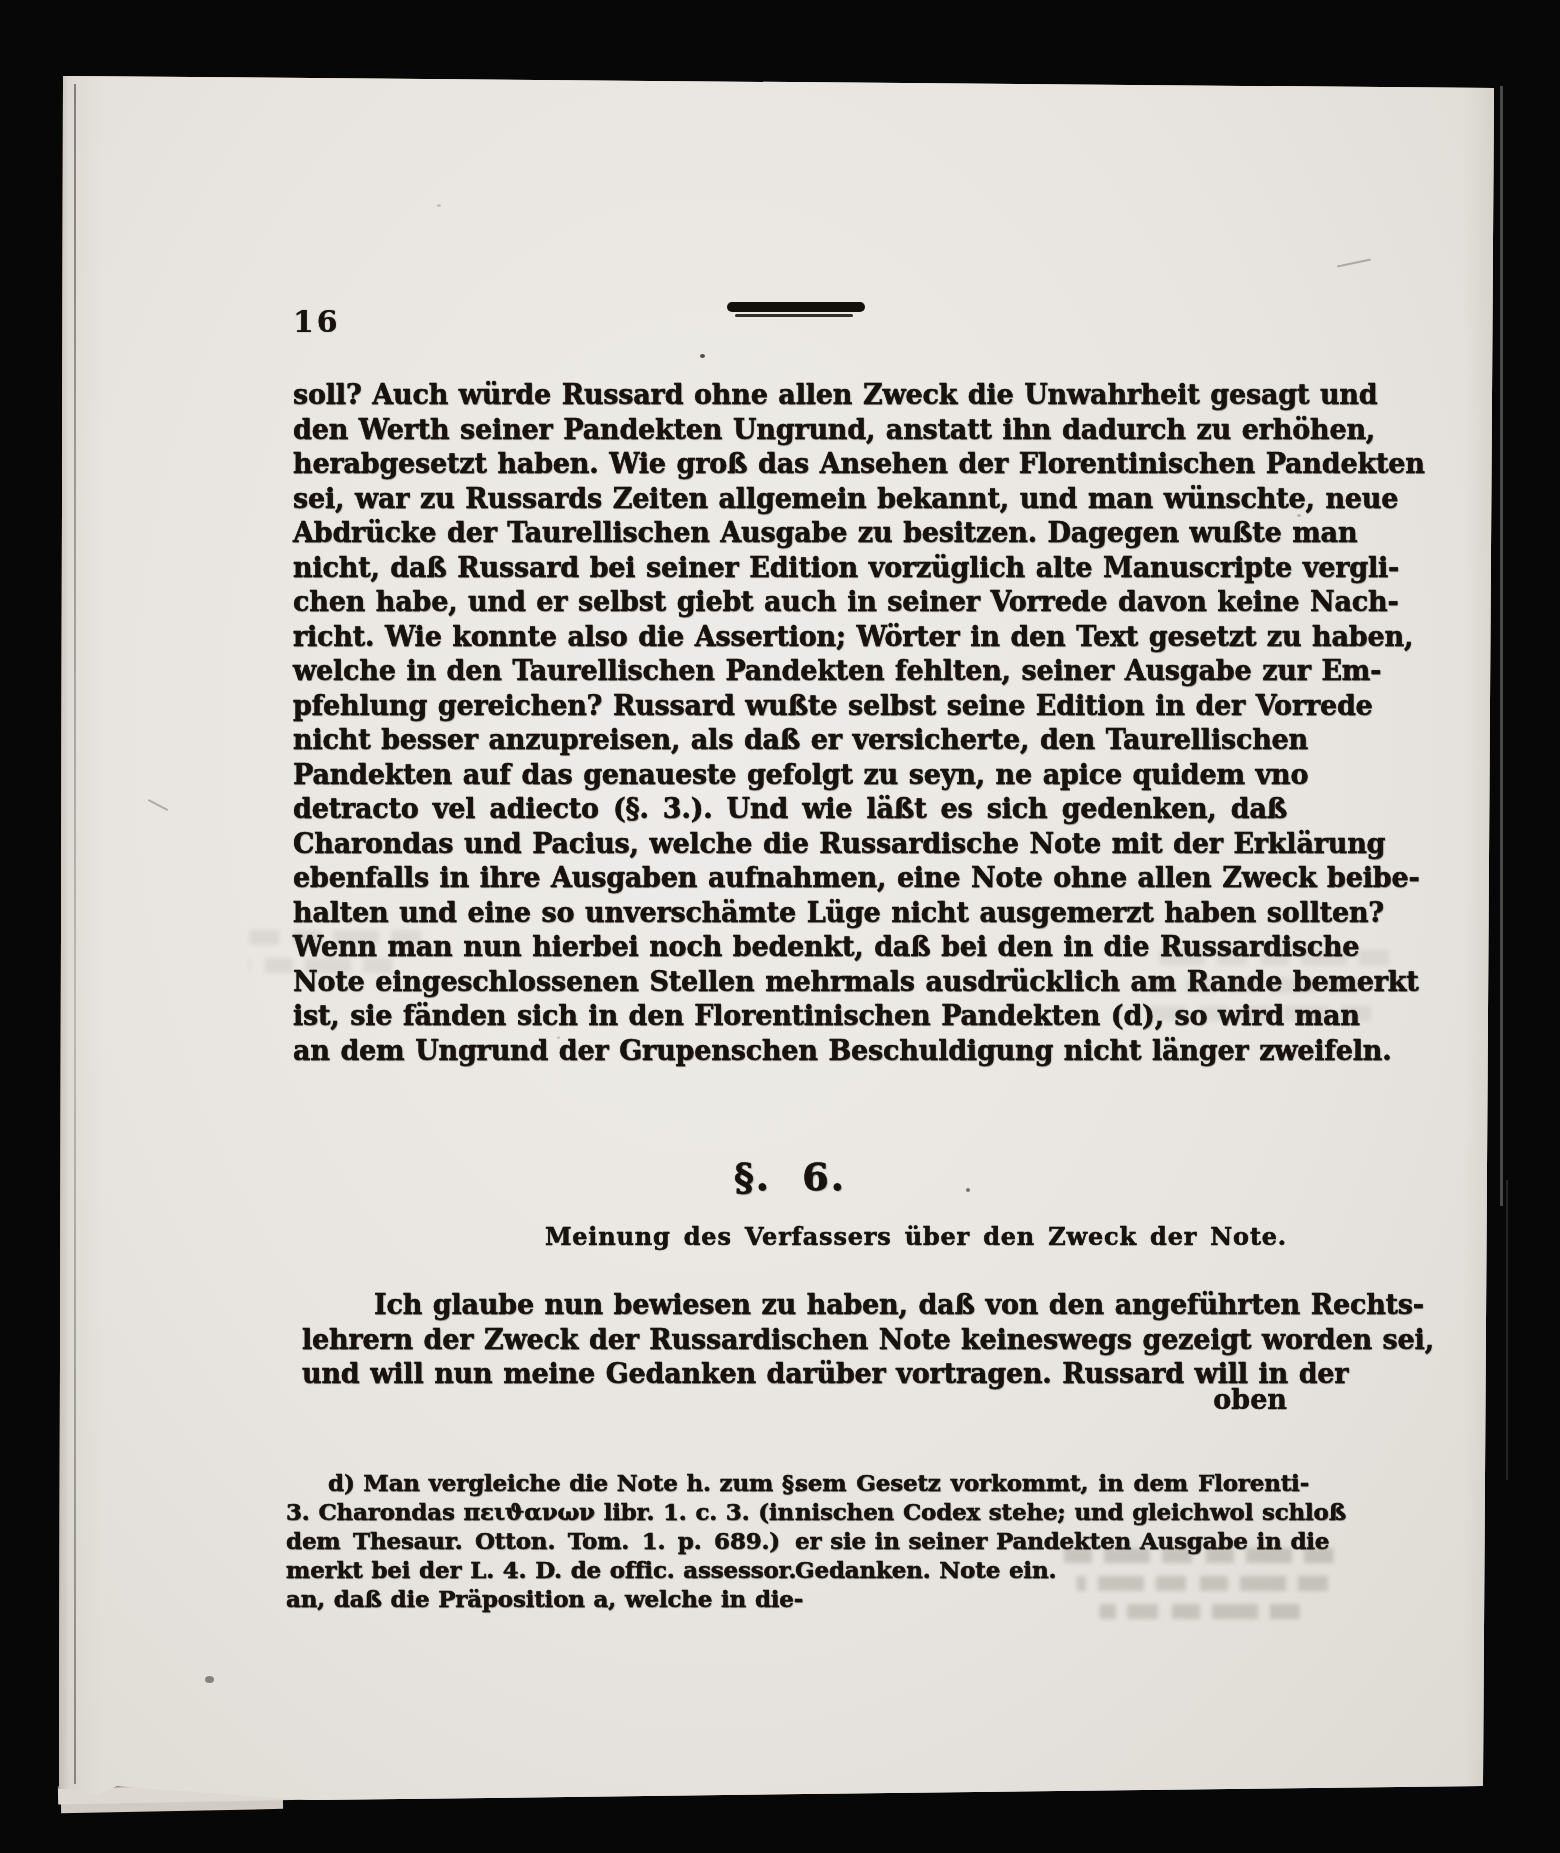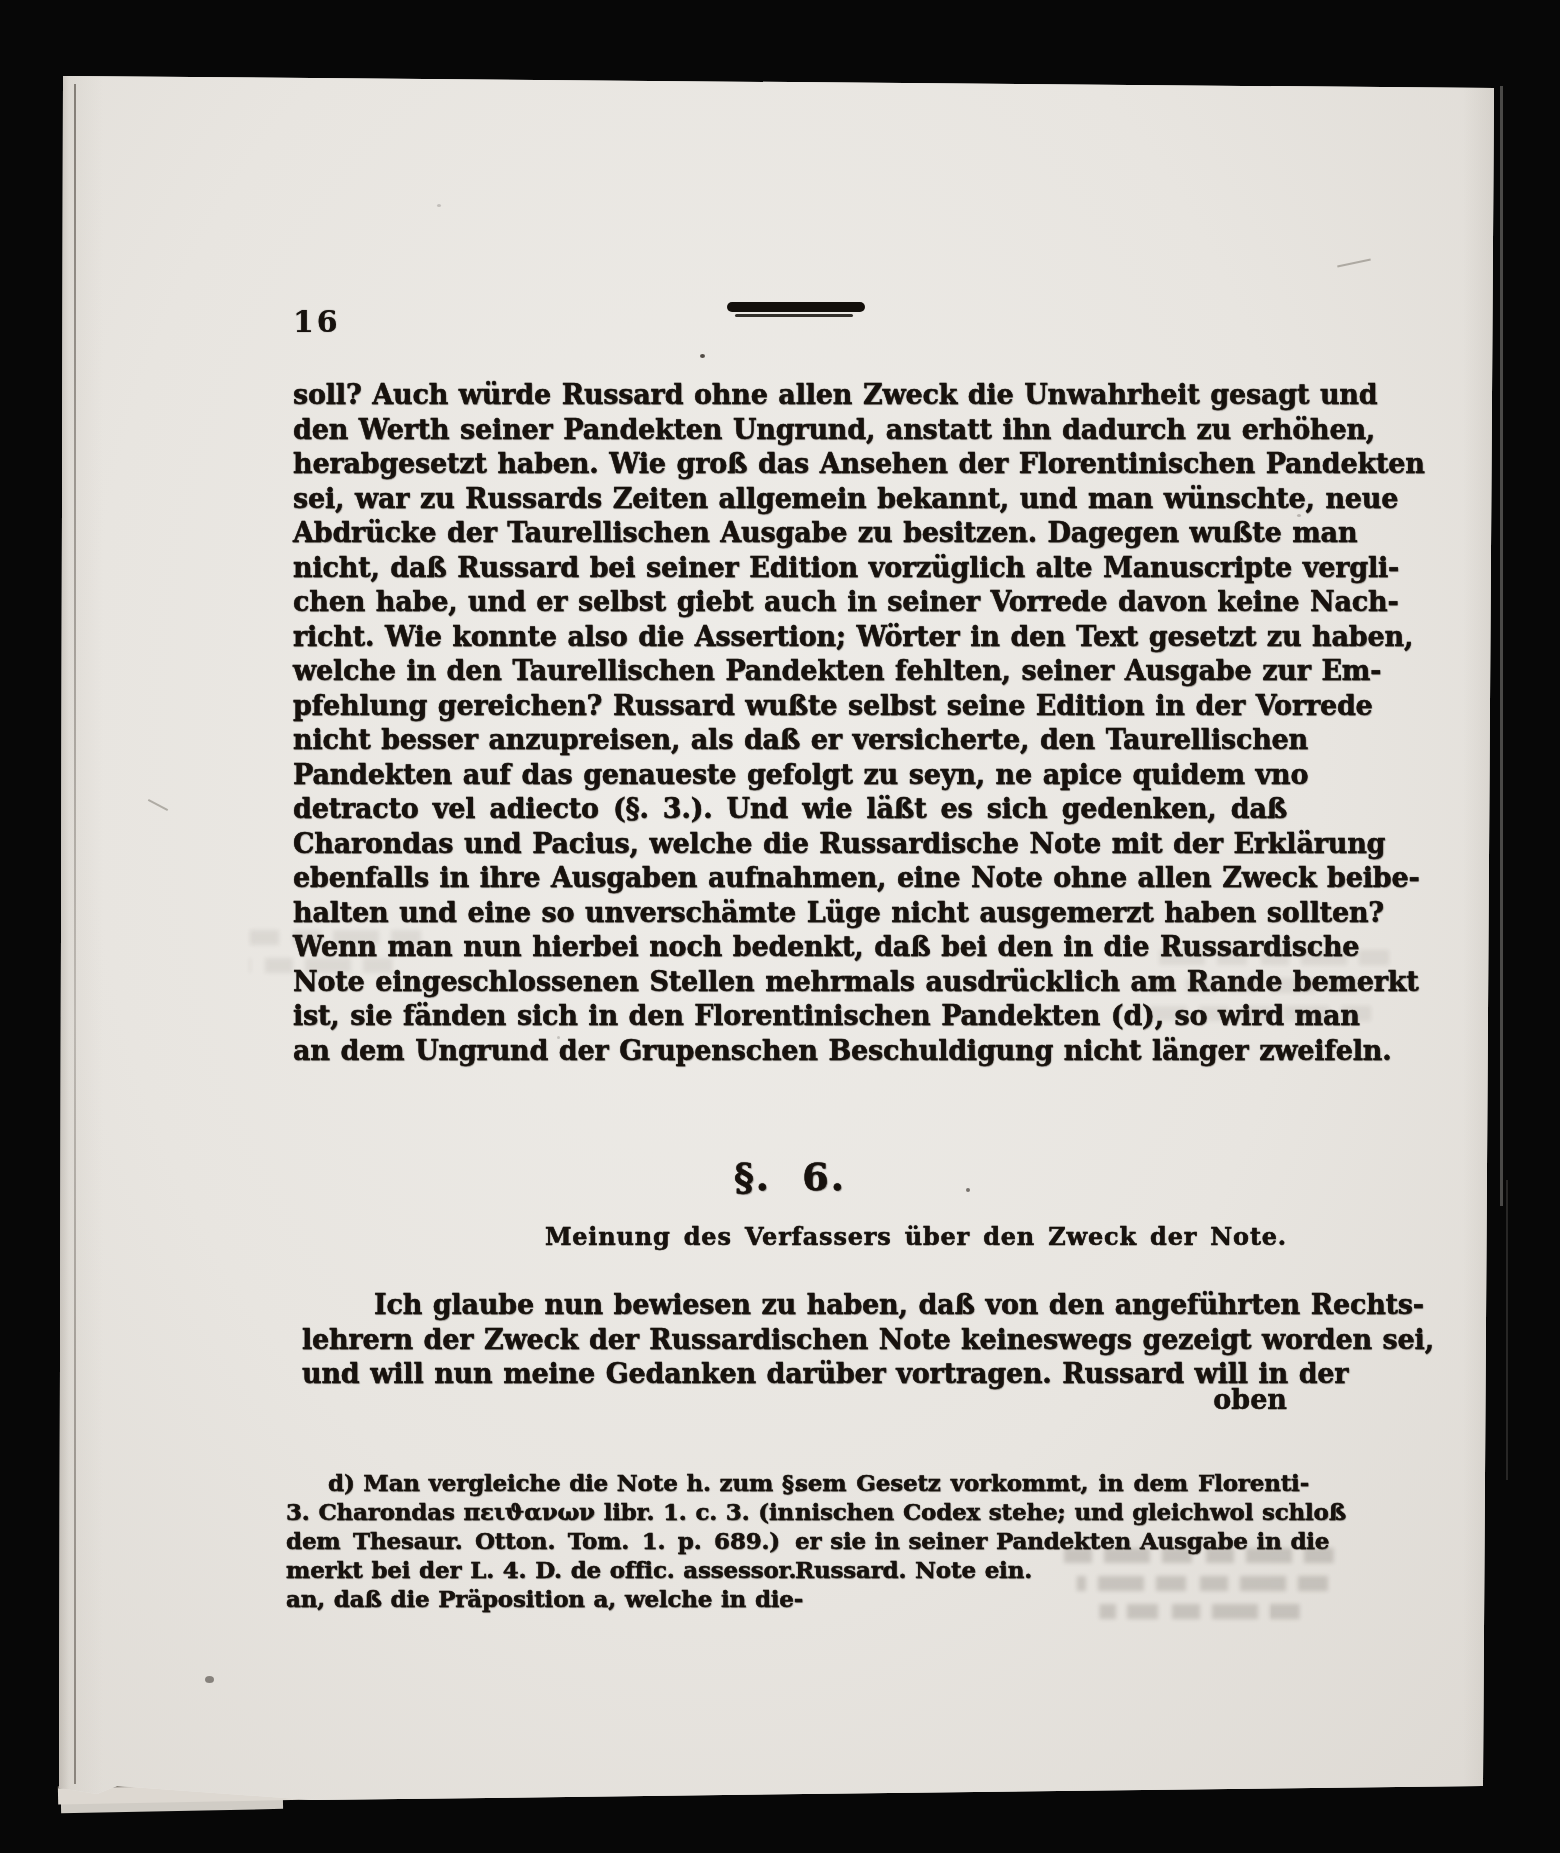--- a/index.html
+++ b/index.html
@@ -149,21 +149,21 @@
       <div class="line">d) Man vergleiche die Note h. zum §.</div>
       <div class="line">3. Charondas πειϑανων libr. 1. c. 3. (in</div>
       <div class="line">dem Thesaur. Otton. Tom. 1. p. 689.)</div>
       <div class="line">merkt bei der L. 4. D. de offic. assessor.</div>
       <div class="line">an, daß die Präposition a, welche in die-</div>
     </div>
   <div class="text-block fn fn-right ink">
       <div class="line">sem Gesetz vorkommt, in dem Florenti-</div>
       <div class="line">nischen Codex stehe; und gleichwol schloß</div>
       <div class="line">er sie in seiner Pandekten Ausgabe in die</div>
-      <div class="line">Russard. Note ein.</div>
+      <div class="line">Gedanken. Note ein.</div>
     </div>
 
   <div class="ghost gz-bottom-right">
     <div class="ghost-line" style="width:96%"></div>
     <div class="ghost-line" style="width:88%;margin-left:6%"></div>
     <div class="ghost-line" style="width:70%;margin-left:14%"></div>
   </div>
   <div class="ghost gz-mid-right">
     <div class="ghost-line" style="width:92%"></div>
     <div class="ghost-line" style="width:80%"></div>

